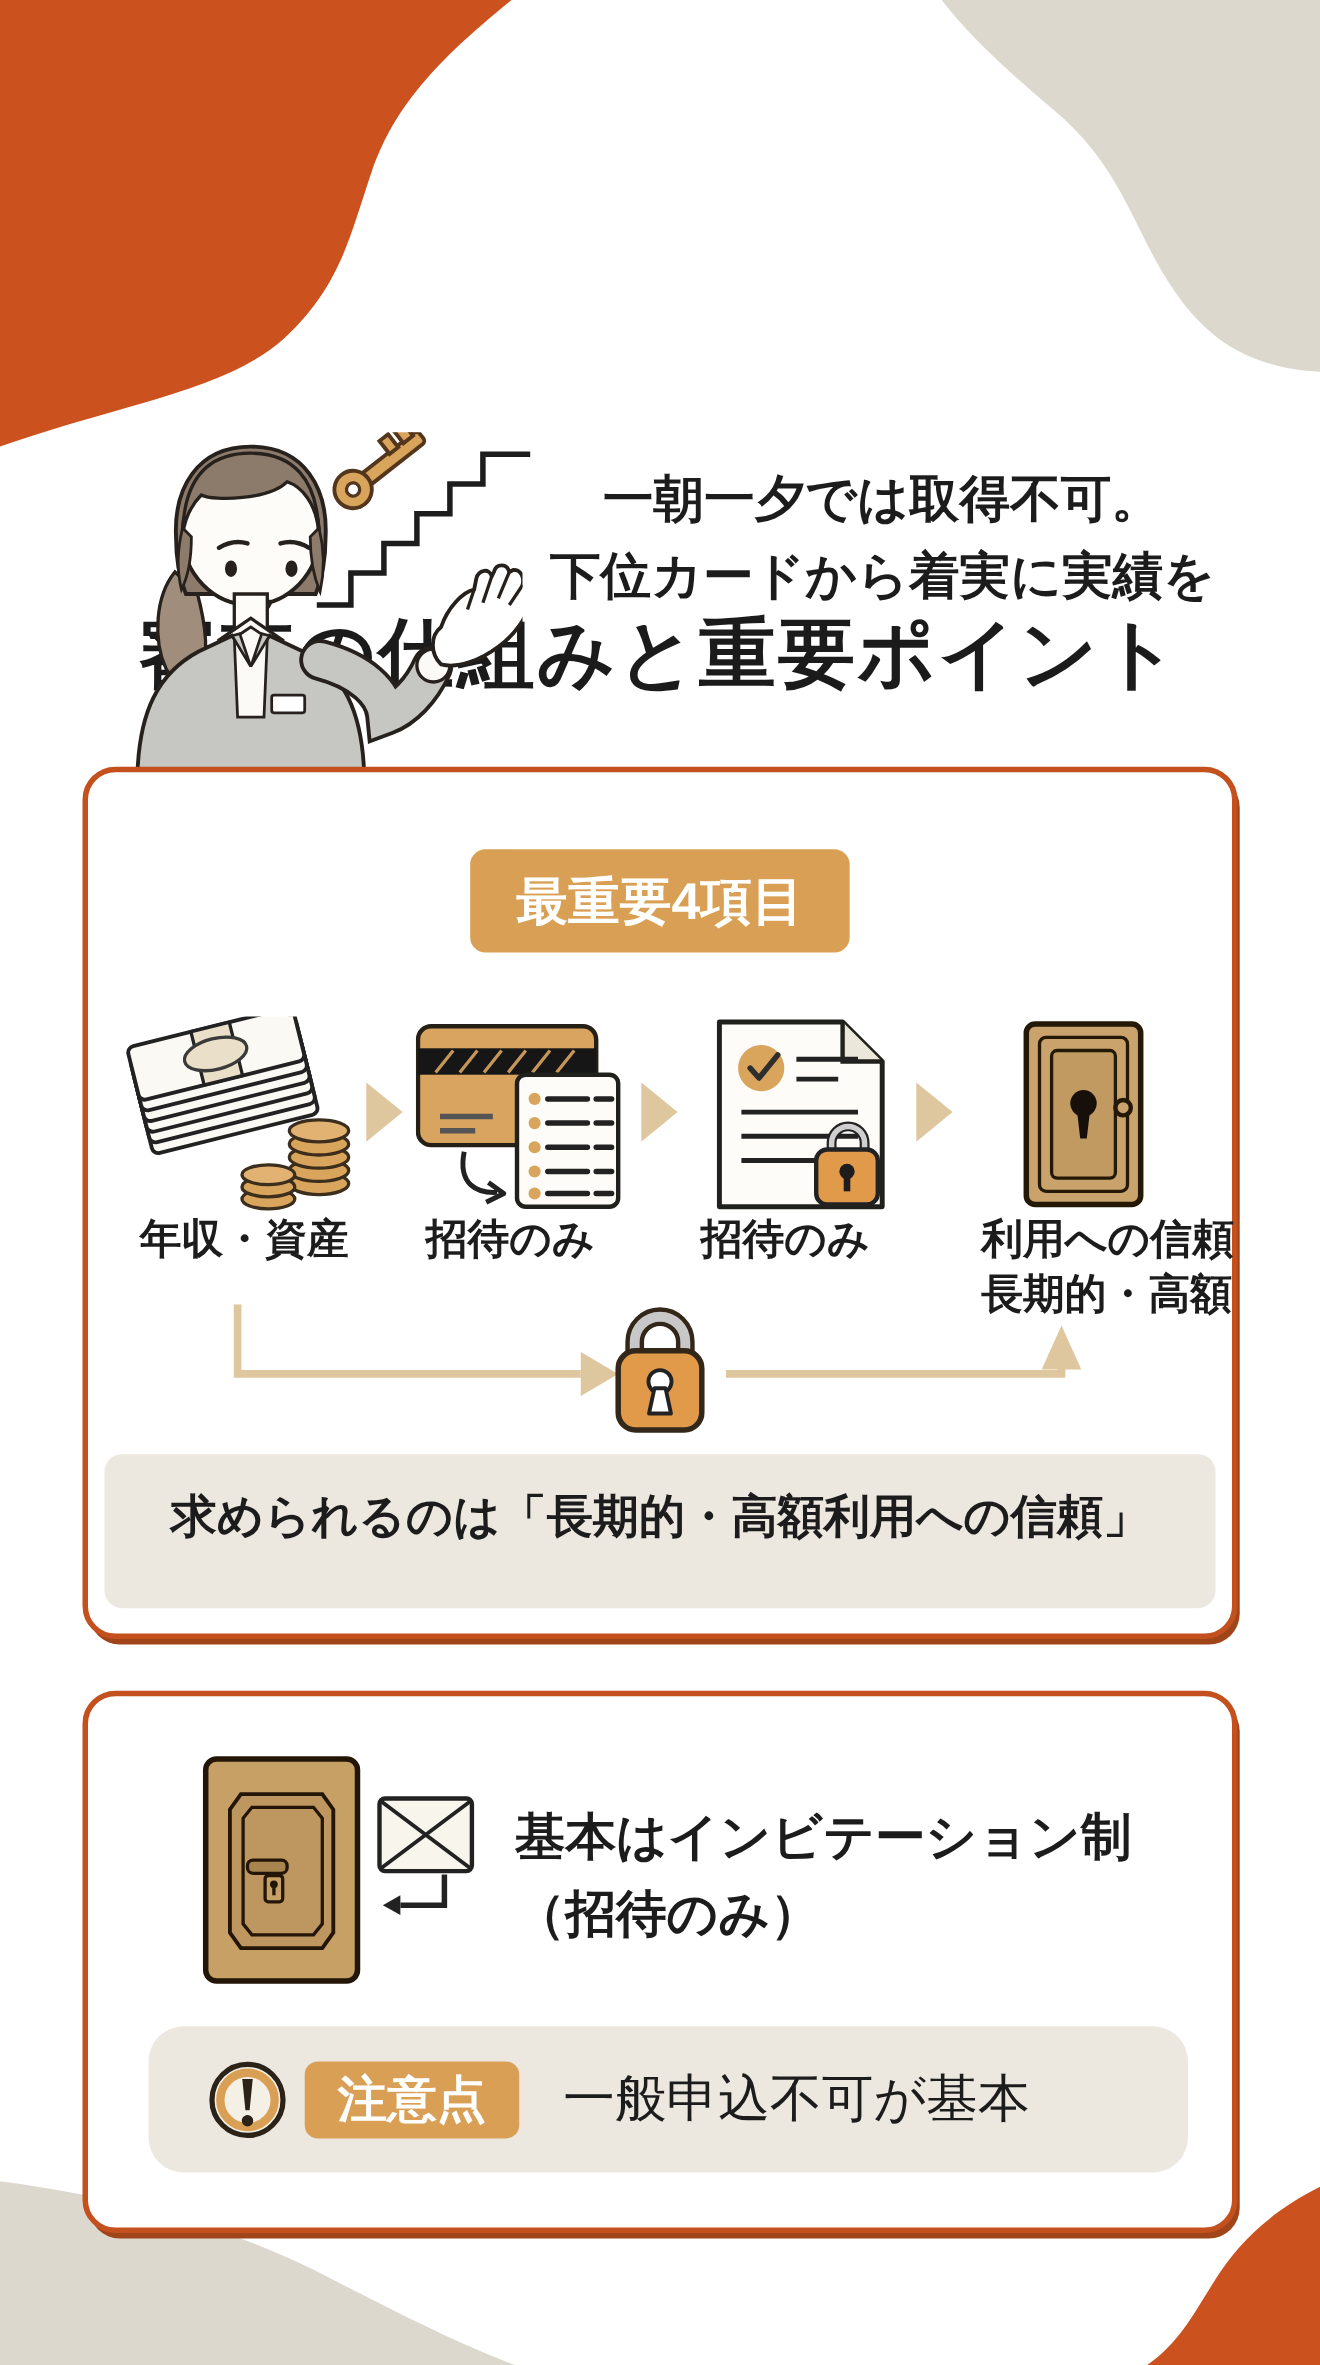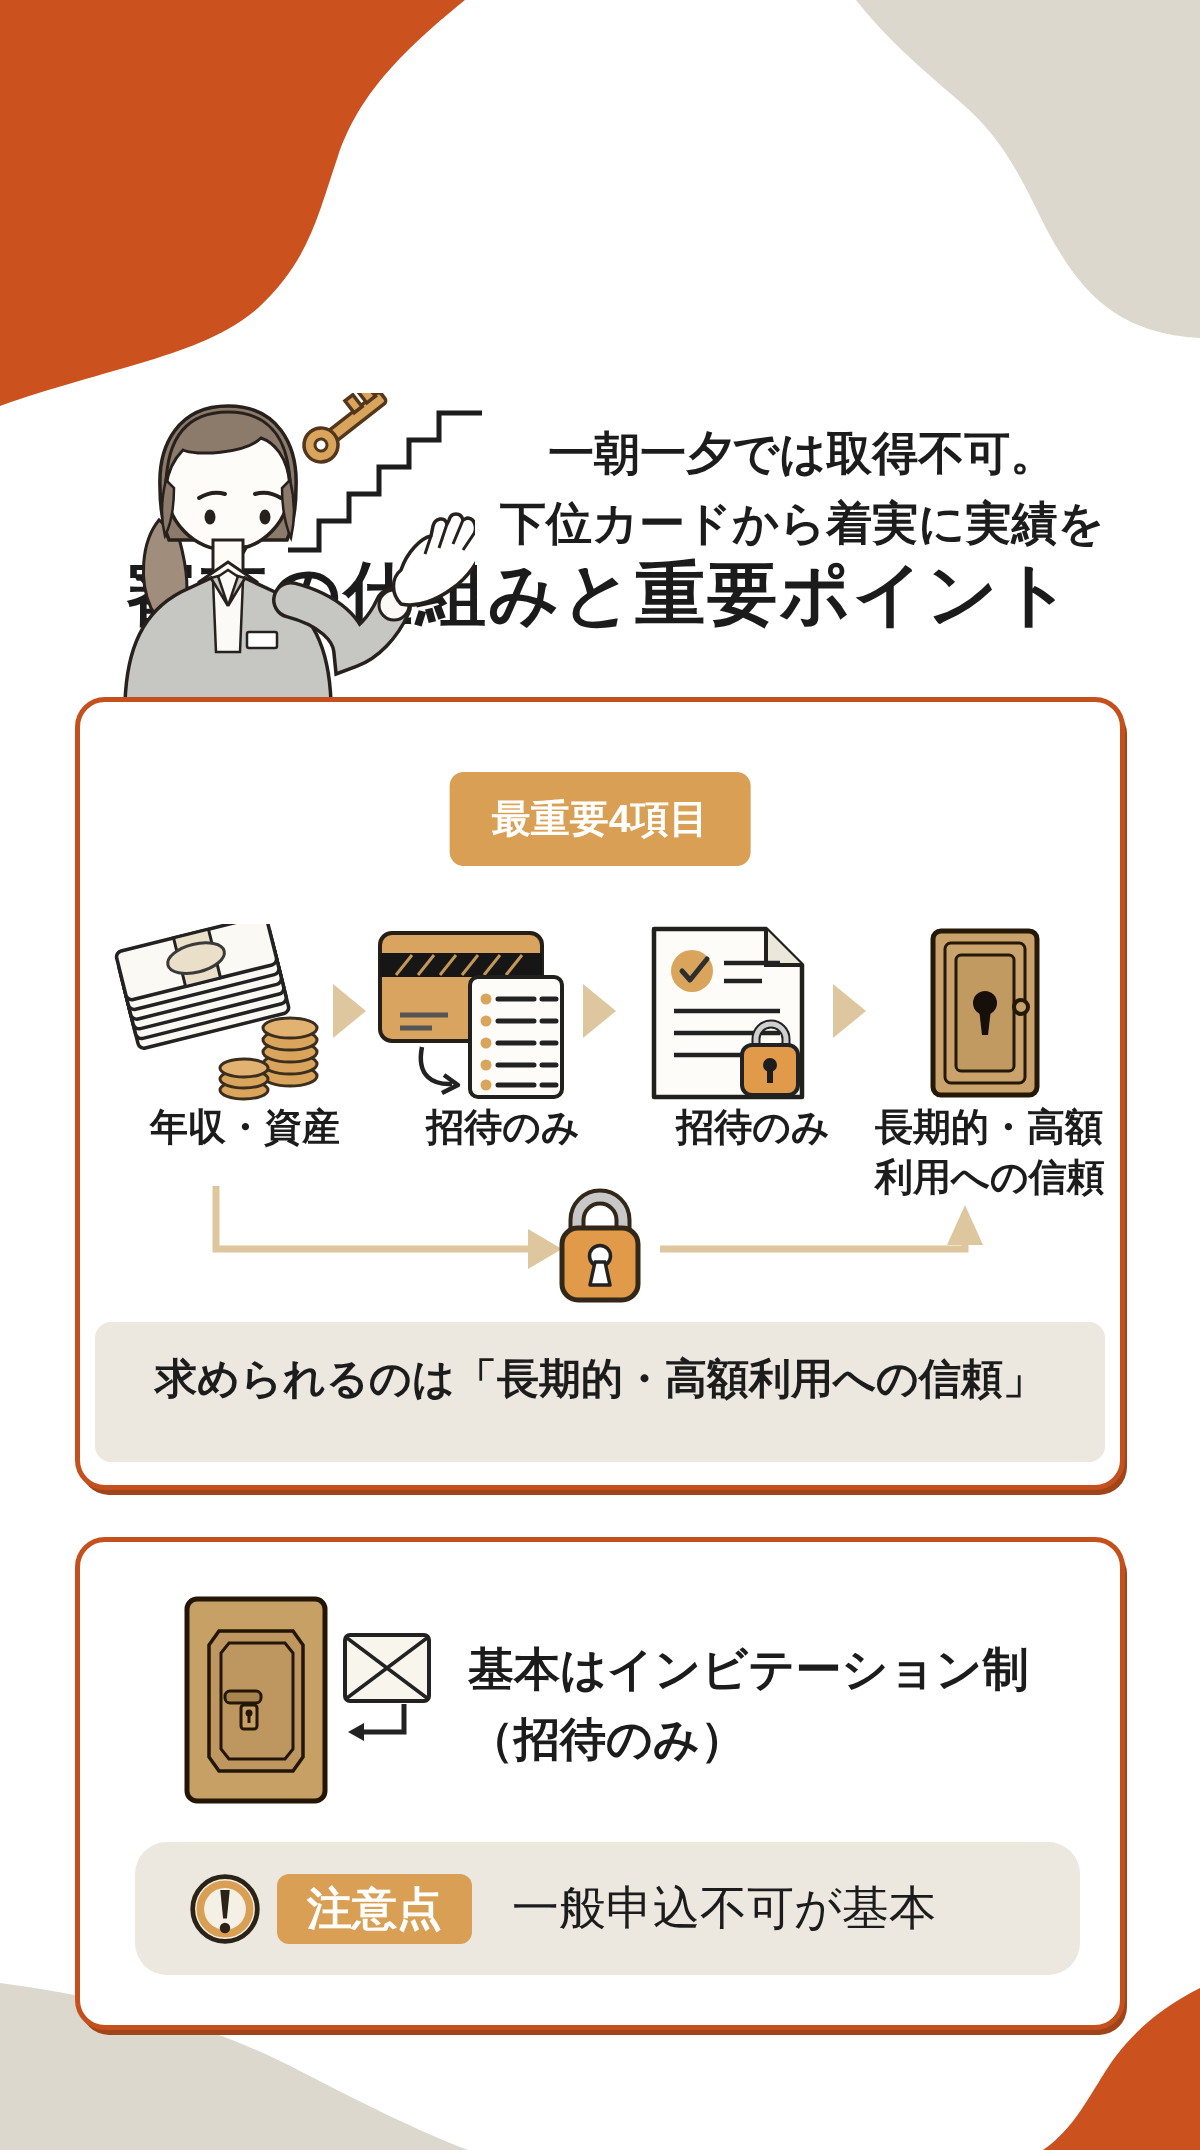--- a/index.html
+++ b/index.html
@@ -13,24 +13,24 @@
     font-size:70px;font-weight:900;letter-spacing:2px;color:#1b1b1b;z-index:1;}
   .intro{position:absolute;left:500px;top:418px;z-index:1;}
   .intro div{font-size:46px;font-weight:900;line-height:70px;white-space:nowrap;text-align:center;}
   .card{position:absolute;left:75px;width:1050px;background:#ffffff;
     border:5px solid #c4511d;border-radius:30px;z-index:2;
     box-shadow:4px 7px 0 -2px #a0441a;}
   .card1{top:697px;height:793px;}
   .card2{top:1537px;height:493px;}
   .badge{position:absolute;left:50%;transform:translateX(-50%);top:70px;height:94px;
     padding:0 42px;background:#d9a055;border-radius:14px;color:#fff;
-    font-size:39px;font-weight:900;line-height:94px;white-space:nowrap;}
+    font-size:47px;font-weight:900;line-height:94px;white-space:nowrap;}
   .col{position:absolute;top:222px;}
   .col .iconbox{position:relative;width:100%;height:178px;display:flex;align-items:center;justify-content:center;}
-  .col .lbl{position:absolute;top:178px;left:0;width:100%;text-align:right;
+  .col .lbl{position:absolute;top:178px;left:17px;width:100%;text-align:left;
     font-size:38px;font-weight:800;line-height:50px;white-space:nowrap;}
   .tri{position:absolute;width:0;height:0;border-top:27px solid transparent;
     border-bottom:27px solid transparent;border-left:33px solid #dec69f;}
   .flow{position:absolute;left:0;top:0;}
   .summary{position:absolute;left:15px;top:620px;width:1010px;height:140px;
     background:#ece8e0;border-radius:16px;text-align:center;
     font-size:42px;font-weight:800;line-height:113px;white-space:nowrap;}
   .door2{position:absolute;left:103px;top:53px;}
   .env{position:absolute;left:262px;top:90px;}
   .ret{position:absolute;left:266px;top:160px;}
@@ -203,22 +203,22 @@
         <svg width="220" height="172" viewBox="0 0 220 172">
           <rect x="58" y="4" width="104" height="164" rx="8" fill="#c9a36b" stroke="#241807" stroke-width="5"></rect>
           <rect x="70" y="16" width="80" height="140" rx="6" fill="none" stroke="#241807" stroke-width="3"></rect>
           <rect x="81" y="28" width="58" height="116" rx="5" fill="#c09a60" stroke="#241807" stroke-width="3"></rect>
           <circle cx="110" cy="76" r="12" fill="#17100a"></circle>
           <path d="M104,82 L116,82 L113,108 L107,108 Z" fill="#17100a"></path>
           <circle cx="146" cy="80" r="7" fill="#c9a36b" stroke="#241807" stroke-width="4"></circle>
         </svg>
       </div>
       <div class="lbl">
+        <div>利用への信頼</div>
         <div>長期的・高額</div>
-        <div>利用への信頼</div>
       </div>
     </div>
 
     <div class="summary">求められるのは「長期的・高額利用への信頼」</div>
   </div>
 
   <div class="card card2">
 
     <svg class="door2" width="150" height="212" viewBox="0 0 150 212">
       <rect x="4" y="4" width="138" height="202" rx="10" fill="#c7a065" stroke="#231607" stroke-width="5"></rect>

